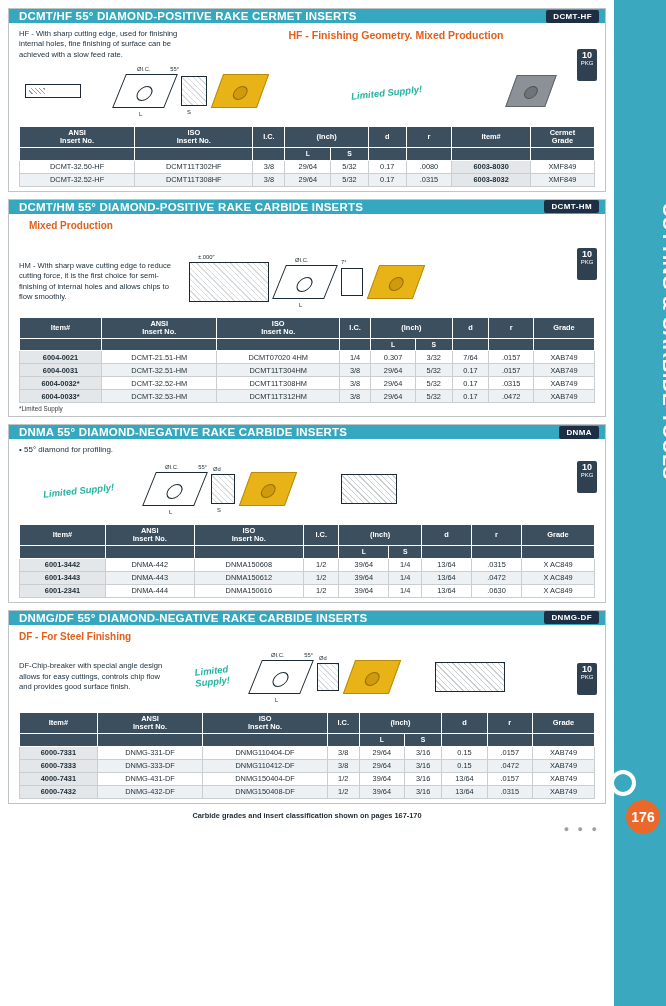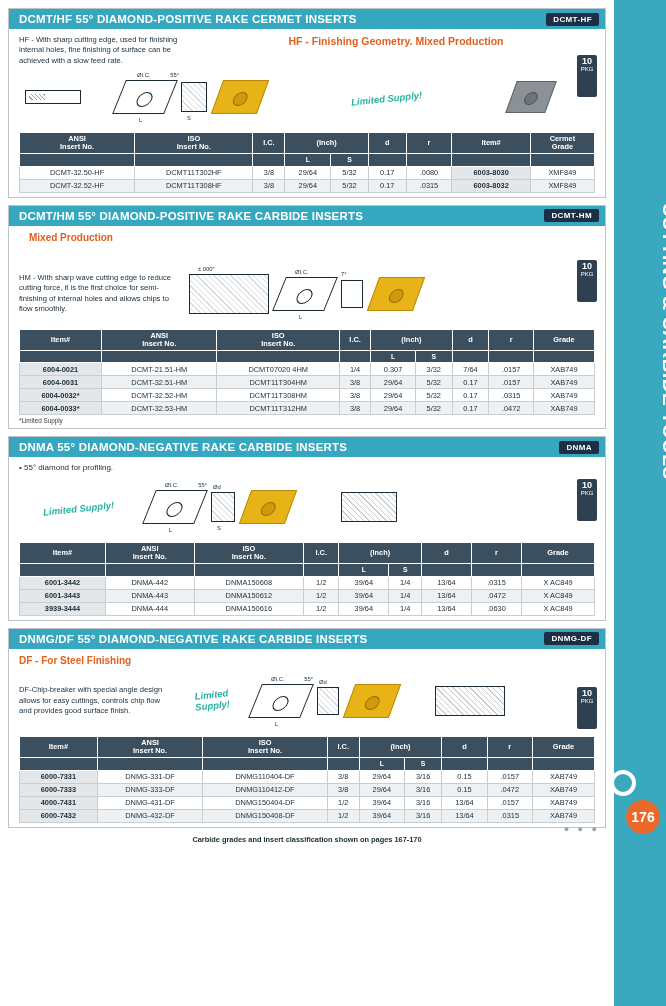--- a/index.html
+++ b/index.html
@@ -45,21 +45,21 @@
     padding:8px 8px 0 8px;
   }
   .section {
     background:#ffffff;
     border:1px solid #bfc4c7;
     margin-bottom:7px;
     position:relative;
   }
   .sec-header {
     background:#35a8c0;
-    height:20px;
+    height:14px;
     display:flex; align-items:center; justify-content:space-between;
     padding:0 6px 0 10px;
   }
   .sec-title {
     color:#ffffff; font-size:11.5px; font-weight:bold; letter-spacing:0.2px;
   }
   .sec-tag {
     background:#1d2f44; color:#ffffff;
     font-size:8px; font-weight:bold;
     padding:2px 7px; border-radius:2px;
@@ -96,21 +96,21 @@
     padding:1.5px 2px; text-align:center; color:#1b2a33;
   }
   table.spec tr:nth-child(odd) td { background:#ffffff; }
   table.spec tr:nth-child(even) td { background:#eef1f3; }
   td.itemcol { font-weight:bold; background:#e3e7ea !important; }
   th.gradecol { background:#2f4150; }
   .footnote { font-size:6.3px; color:#3a3a3a; margin-top:2px; }
   
   .draw-row { display:flex; align-items:center; gap:10px; min-height:62px; }
   .pkg-badge {
-    width:20px; height:42px; background:#2f4150; color:#fff;
+    width:20px; height:32px; background:#2f4150; color:#fff;
     font-size:6px; text-align:center; line-height:1.0;
     padding-top:2px; border-radius:2px;
     position:absolute; right:8px;
   }
   .pkg-badge b { font-size:9px; display:block; }
   .insert-gold {
     width:46px;height:34px;background:#e8b317;
     transform:skewX(-20deg);
     border:1px solid #b9890b;
     position:relative;
@@ -420,21 +420,21 @@
           <td>DNMA-443</td>
           <td>DNMA150612</td>
           <td>1/2</td>
           <td>39/64</td>
           <td>1/4</td>
           <td>13/64</td>
           <td>.0472</td>
           <td>X AC849</td>
         </tr>
         <tr>
-          <td class="itemcol">3939-3444</td>
+          <td class="itemcol">6001-2341</td>
           <td>DNMA-444</td>
           <td>DNMA150616</td>
           <td>1/2</td>
           <td>39/64</td>
           <td>1/4</td>
           <td>13/64</td>
           <td>.0630</td>
           <td>X AC849</td>
         </tr>
       </tbody>

